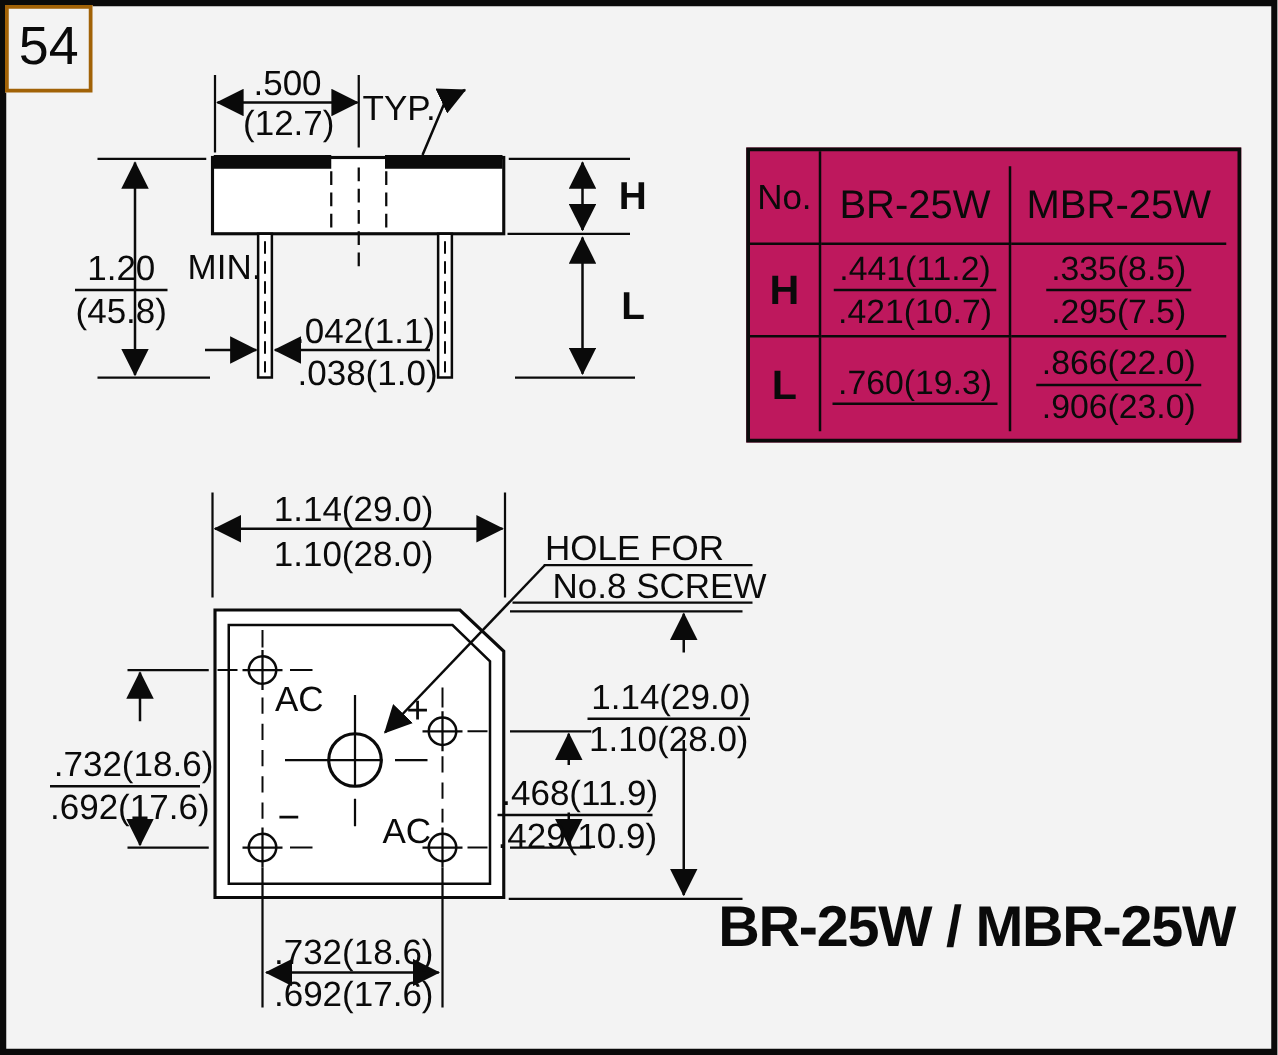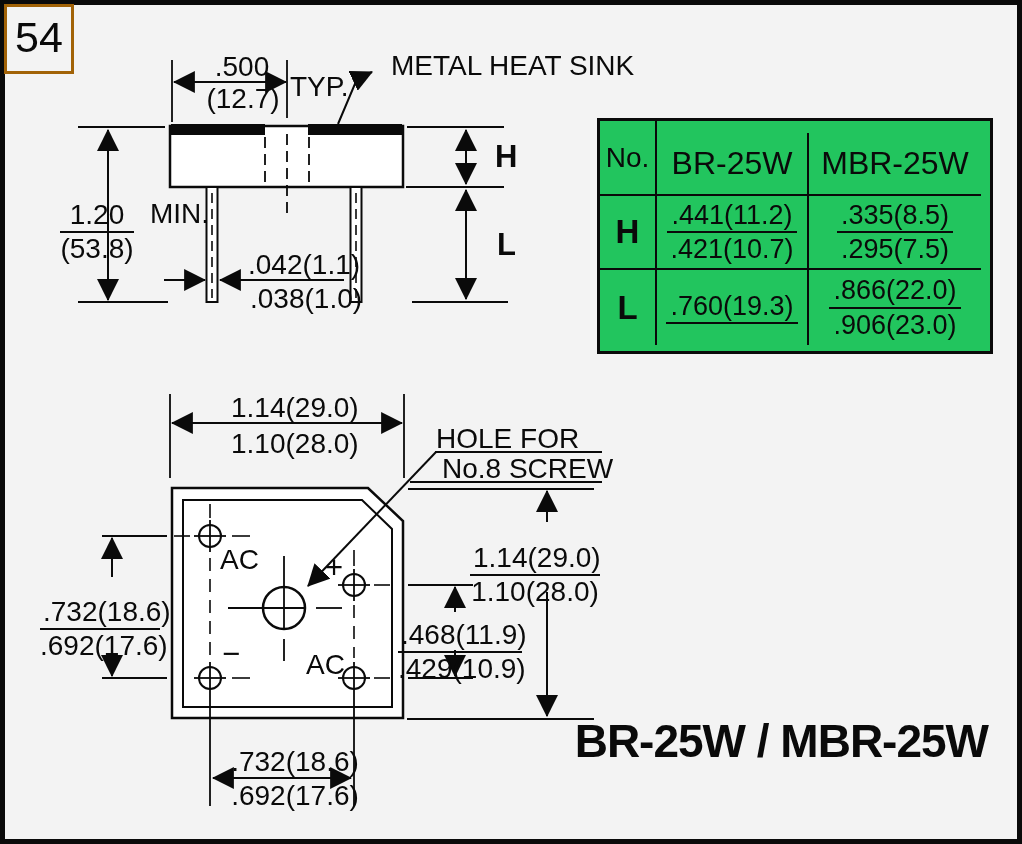--- a/index.html
+++ b/index.html
@@ -5,36 +5,36 @@
   html,body{margin:0;padding:0;background:#888;}
   #page{
     position:relative;width:1022px;height:844px;
     background:#f3f3f3;overflow:hidden;
     font-family:"Liberation Sans", sans-serif;
     color:#0a0a0a;
   }
   #page-border{position:absolute;inset:0;border:5px solid #0a0a0a;pointer-events:none;z-index:5;}
   #lines{position:absolute;left:0;top:0;z-index:1;}
   .txt{position:absolute;z-index:3;white-space:nowrap;line-height:1.05;}
-  .c{text-align:center;margin-left:12px;}
+  .c{text-align:center;}
   .s28{font-size:28px;}
   .s31b{font-size:31px;font-weight:bold;}
   .num54{
     position:absolute;left:4px;top:4px;width:64px;height:64px;z-index:6;
     border:3px solid #a16207;background:#f3f3f3;
     font-size:43px;text-align:center;line-height:60px;
   }
   
   .frac{position:absolute;z-index:3;text-align:center;font-size:28px;line-height:1.08;}
   .frac .ftop{display:block;border-bottom:2.5px solid #0a0a0a;padding:0 3px 1px 3px;margin-top:16px;}
   .frac .fbot{display:block;padding-top:1px;}
   
   #dims-table{
     position:absolute;left:597px;top:118px;width:390px;height:230px;z-index:3;
-    border:3px solid #0a0a0a;background:#22c55e;
+    border:3px solid #0a0a0a;background:#be185d;
     display:grid;grid-template-columns:57px 152px 172px;grid-template-rows:75px 74px 75px;
   }
   .tcell{
     border-right:2.5px solid #0a0a0a;border-bottom:2.5px solid #0a0a0a;
     display:flex;align-items:center;justify-content:center;
   }
   .tcell.last-col{border-right:none;}
   .tcell.last-row{border-bottom:none;}
   .th-no{font-size:28px;}
   .th-part{font-size:32px;margin-top:12px;}
@@ -167,25 +167,24 @@
       <line x1="354" y1="694" x2="354" y2="806" stroke-width="1.8"></line>
       <line x1="213" y1="778" x2="351" y2="778" stroke-width="2" marker-start="url(#arr)" marker-end="url(#arr)"></line>
     </g>
   </svg>
 
   <div class="num54">54</div>
 
   <div class="txt s28 c" style="left:190px;top:52px;width:80px;">.500</div>
   <div class="txt s28 c" style="left:185px;top:84px;width:92px;text-align:center;">(12.7)</div>
   <div class="txt s28" style="left:290px;top:72px;">TYP.</div>
-  <div class="txt s28" style="left:391px;top:51px;">METAL HEAT SINK</div>
 
   <div class="frac" style="left:60px;top:184px;width:74px;">
     <span class="ftop">1.20</span>
-    <span class="fbot">(53.8)</span>
+    <span class="fbot">(45.8)</span>
   </div>
   <div class="txt s28" style="left:150px;top:199px;">MIN.</div>
 
   <div class="txt s28 c" style="left:236px;top:250px;width:108px;">.042(1.1)</div>
   <div class="txt s28 c" style="left:238px;top:284px;width:106px;">.038(1.0)</div>
 
   <div class="txt s31b" style="left:495px;top:141px;">H</div>
   <div class="txt s31b" style="left:497px;top:229px;">L</div>
 
   <div id="dims-table">

